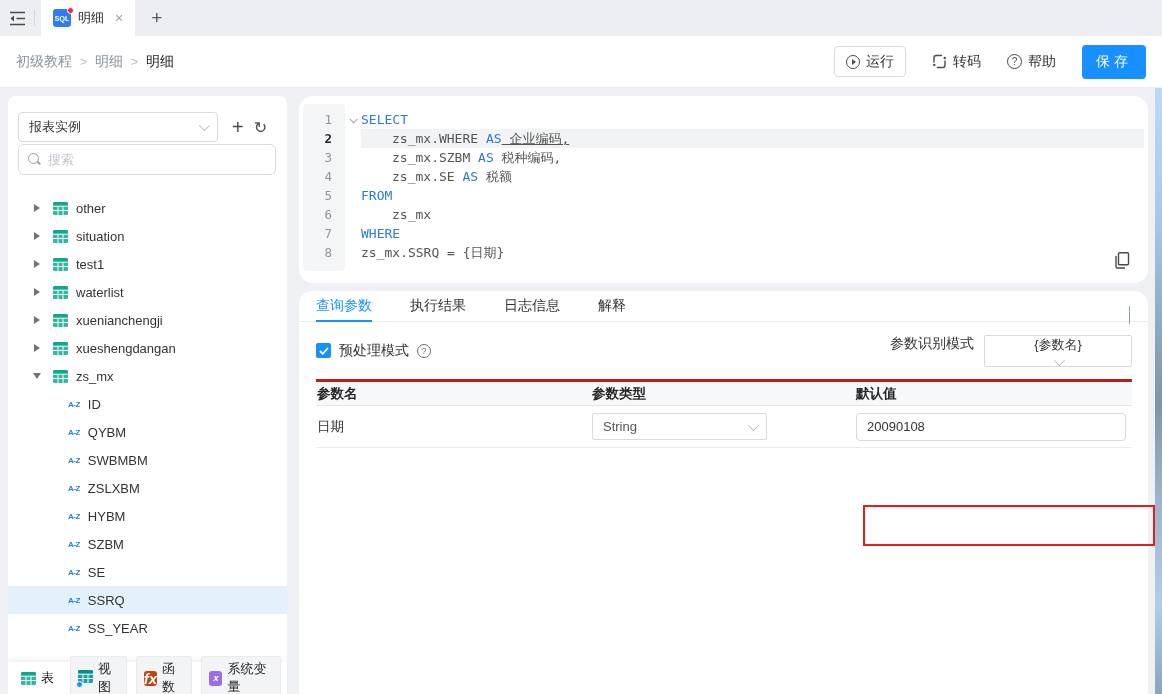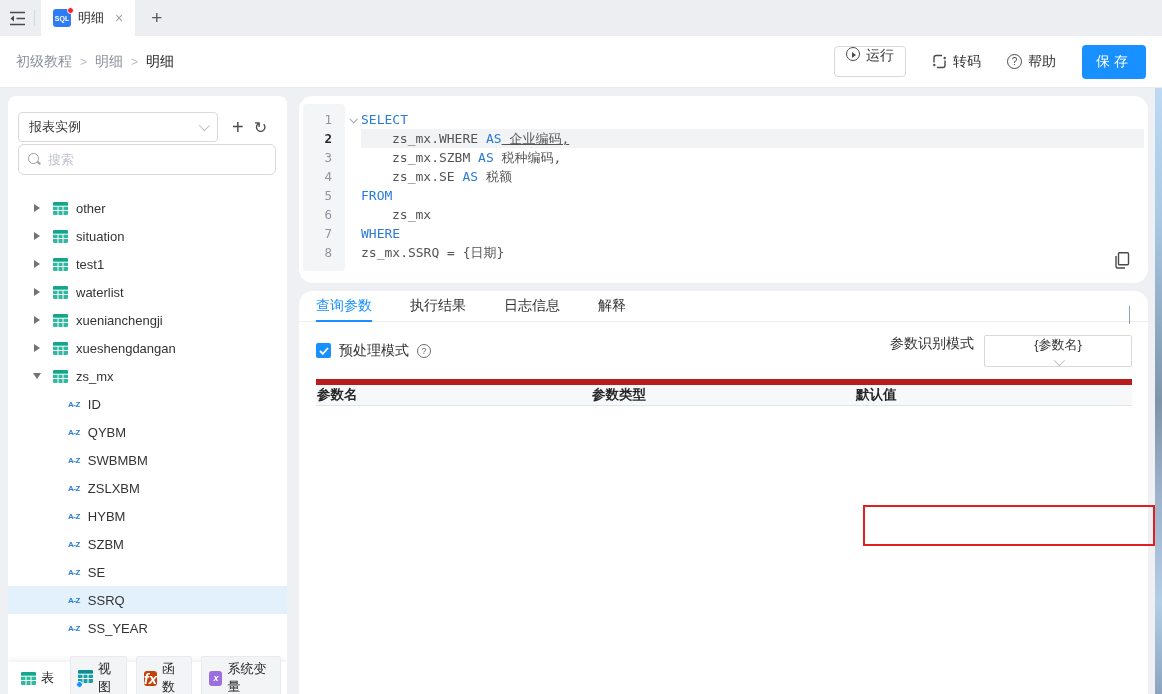--- a/index.html
+++ b/index.html
@@ -18,21 +18,21 @@
   .doc-tab .tab-close { color:#9aa0a8; font-size:14px; margin-left:4px; cursor:pointer; line-height:1; }
   .newtab-btn { margin-left:16px; color:#595959; font-size:19px; font-weight:300; cursor:pointer; }
 
   
   .crumbbar { position:absolute; left:0; top:36px; width:100%; height:52px; background:#fff; border-bottom:1px solid #e9ebef; display:flex; align-items:center; justify-content:space-between; padding:0 16px; }
   .crumbs { display:flex; align-items:center; gap:8px; font-size:14px; }
   .crumb { color:#8a919c; cursor:pointer; }
   .crumb-sep { color:#b9bec7; font-size:12px; }
   .crumb.current { color:#262626; cursor:default; }
   .actionbar { display:flex; align-items:center; gap:26px; }
-  .btn-run { display:flex; align-items:flex-start; gap:6px; border:1px solid #d9d9d9; border-radius:4px; height:31px; padding:0 11px; background:#fff; font-size:14px; color:#333; cursor:pointer; }
+  .btn-run { display:flex; align-items:center; gap:6px; border:1px solid #d9d9d9; border-radius:4px; height:31px; padding:8px 11px; background:#fff; font-size:14px; color:#333; cursor:pointer; }
   .icon-play { width:14px; height:14px; border:1px solid #4a4a4a; border-radius:50%; position:relative; }
   .icon-play::after { content:""; position:absolute; left:5px; top:3.5px; border-left:4px solid #4a4a4a; border-top:3px solid transparent; border-bottom:3px solid transparent; }
   .btn-text { display:flex; align-items:center; gap:6px; font-size:14px; color:#333; cursor:pointer; background:none; border:none; }
   .icon-q { width:15px; height:15px; border:1px solid #4a4a4a; border-radius:50%; font-size:10px; display:flex; align-items:center; justify-content:center; color:#4a4a4a; }
   .btn-save { background:#1890ff; color:#fff; border:none; border-radius:4px; height:34px; padding:0 14px; font-size:14px; letter-spacing:4px; cursor:pointer; }
 
   
   .sidebar { position:absolute; left:8px; top:96px; width:279px; height:598px; background:#fff; border-radius:8px 8px 0 0; overflow:hidden; }
   .side-top { position:absolute; left:0; top:0; width:100%; height:42px; display:flex; align-items:center; padding:0 10px; gap:10px; margin-top:10px; }
   .inst-select { width:200px; height:30px; border:1px solid #d9d9d9; border-radius:4px; display:flex; align-items:center; justify-content:space-between; padding:0 10px; font-size:13px; color:#333; cursor:pointer; background:#fff; }
@@ -88,21 +88,21 @@
   .panel-collapse .chev { border-color:#8ea3b8; transform:rotate(45deg); }
   .ptoolbar { height:57px; display:flex; align-items:center; justify-content:space-between; padding:0 16px 0 17px; }
   .chk-group { display:flex; align-items:center; gap:8px; cursor:pointer; }
   .checkbox { width:15px; height:15px; background:#1890ff; border-radius:2px; display:flex; align-items:center; justify-content:center; }
   .chk-label { font-size:14px; color:#333; }
   .icon-q2 { width:14px; height:14px; border:1px solid #6b6b6b; border-radius:50%; font-size:9px; display:flex; align-items:center; justify-content:center; color:#6b6b6b; cursor:pointer; }
   .mode-group { display:flex; gap:10px; }
   .mode-label { font-size:14px; color:#333; }
   .mode-select { width:148px; height:32px; border:1px solid #d9d9d9; border-radius:2px; display:flex; align-items:center; justify-content:space-between; padding:0 11px; font-size:13px; color:#333; cursor:pointer; background:#fff;flex-direction:column; }
   .ptable { margin:0 16px 0 17px; position:relative; }
-  .pt-head { display:flex; height:27px; align-items:center; background:#f7f8fa; border-top:6px solid #b91c1c; border-bottom:1px solid #e2e4e8; }
+  .pt-head { display:flex; height:27px; align-items:center; background:#f7f8fa; border-top:3px solid #b91c1c; border-bottom:1px solid #e2e4e8; }
   .pt-row { display:flex; height:42px; align-items:center; border-bottom:1px solid #ececf0; }
   .col1 { width:276px; padding-left:1px; }
   .col2 { width:264px; }
   .col3 { flex:1; }
   .pt-head span { font-size:13.5px; font-weight:bold; color:#262626; }
   .cell-name { font-size:13.5px; color:#333; }
   .type-select { width:175px; height:27px; border:1px solid #d9d9d9; border-radius:2px; display:flex; align-items:center; justify-content:space-between; padding:0 10px; font-size:13px; color:#555; cursor:pointer; background:#fff; }
   .def-input { width:270px; height:28px; border:1px solid #d9d9d9; border-radius:4px; padding:0 10px; font-size:13px; color:#333; outline:none; font-family:"Liberation Sans", sans-serif; }
   .red-annotation { position:absolute; left:547px; top:126px; width:292px; height:41px; border:2px solid #e01f1f; pointer-events:none; }
 
@@ -393,18 +393,30 @@
           <span class="chev"></span>
         </div>
       </div>
     </div>
     <div class="ptable">
       <div class="pt-head">
         <span class="col1">参数名</span>
         <span class="col2">参数类型</span>
         <span class="col3">默认值</span>
       </div>
+      <div class="pt-row">
+        <span class="col1 cell-name">日期</span>
+        <span class="col2">
+          <span class="type-select">
+            <span>String</span>
+            <span class="chev"></span>
+          </span>
+        </span>
+        <span class="col3">
+          <input class="def-input" value="20090108" style="">
+        </span>
+      </div>
       <div class="red-annotation"></div>
     </div>
   </div>
 
   <div class="edge-strip"></div>
 </div>
 
 </body></html>

